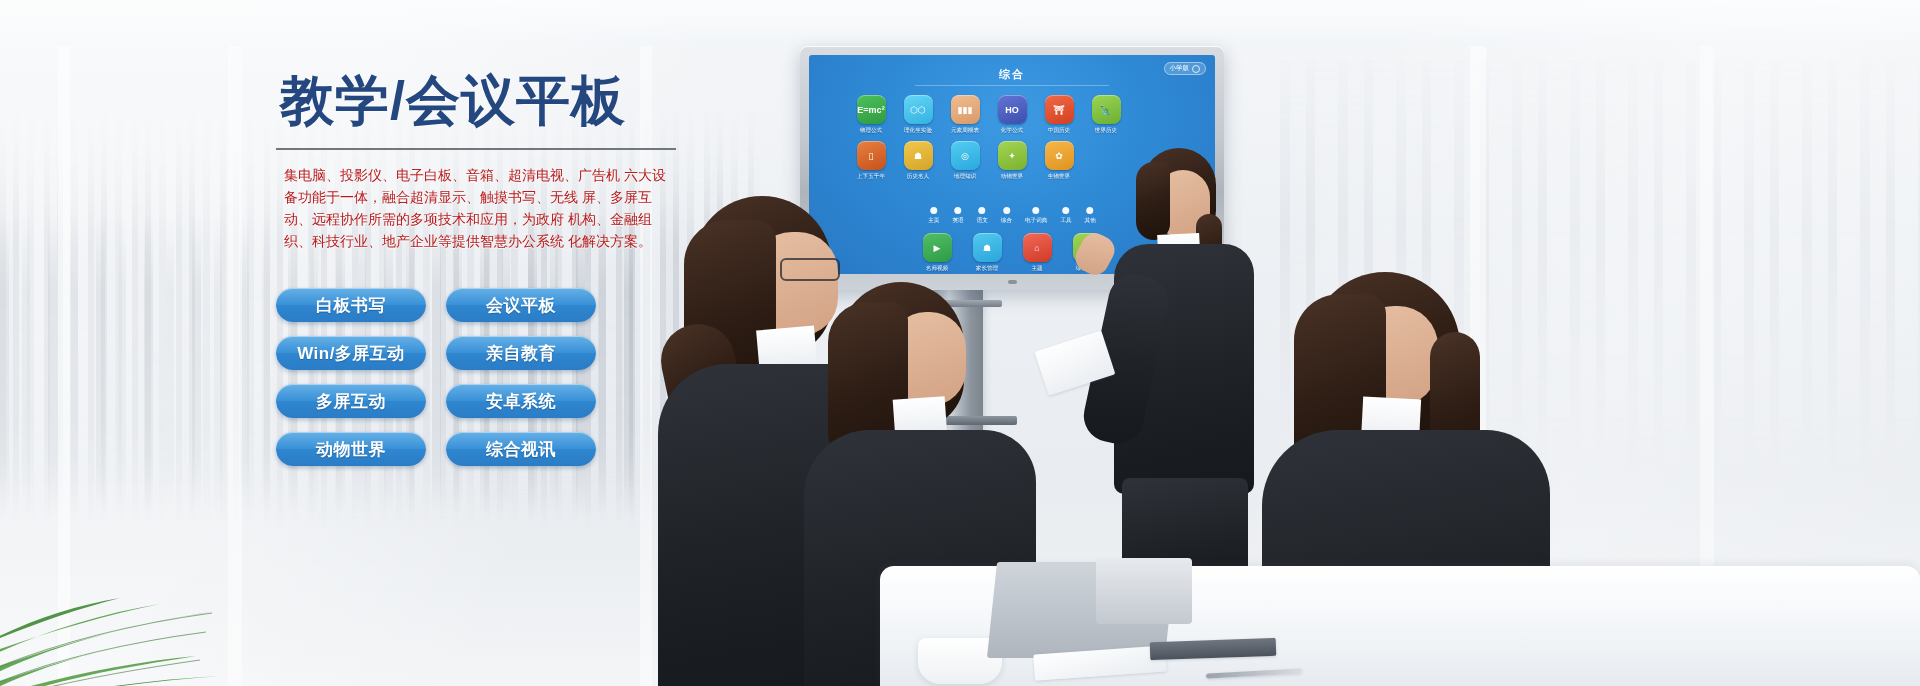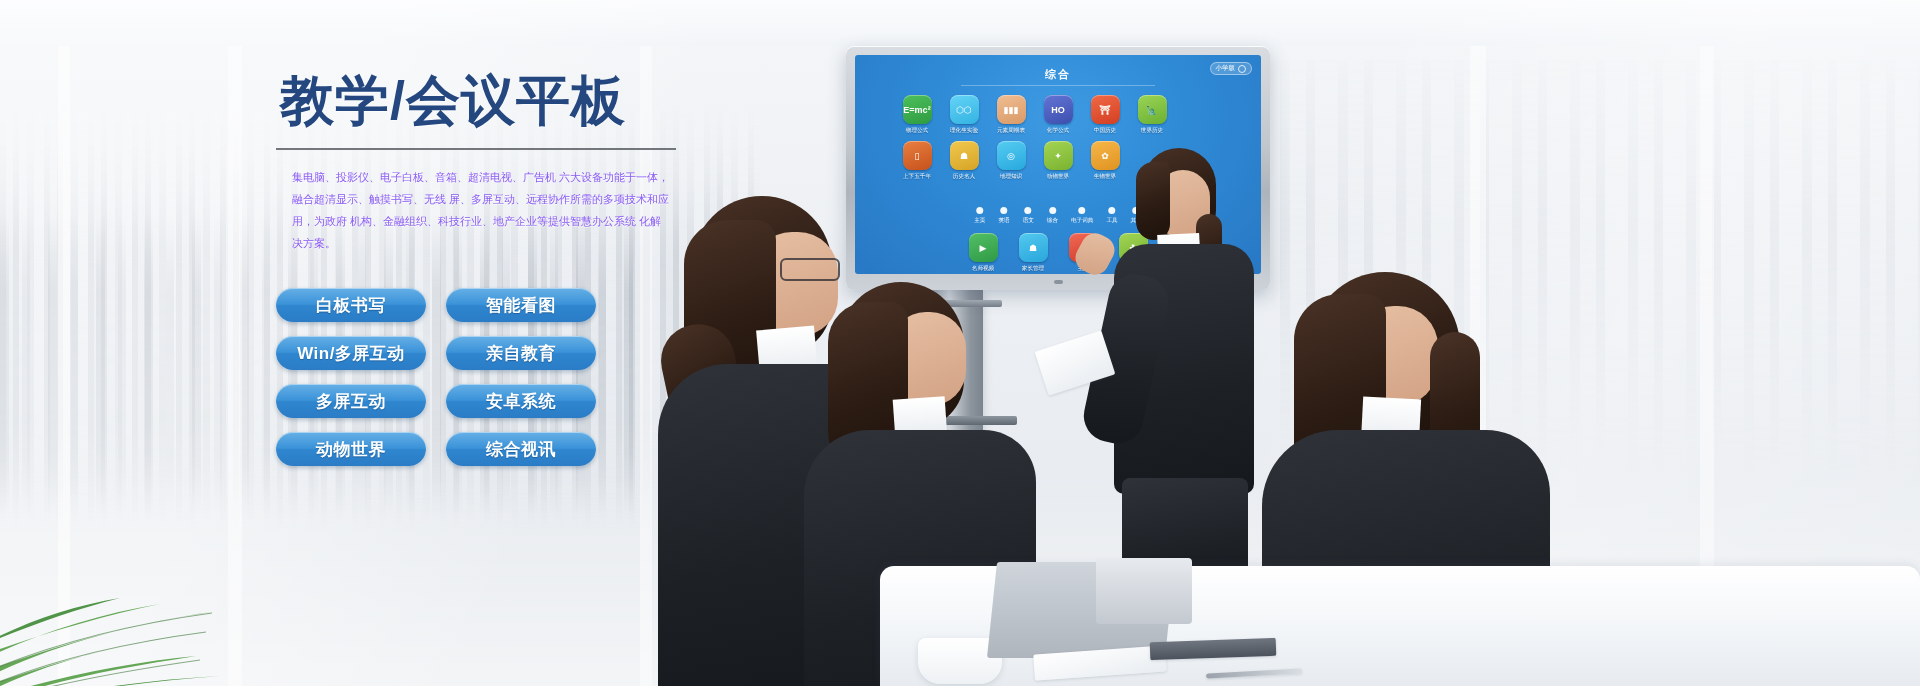--- a/index.html
+++ b/index.html
@@ -55,39 +55,39 @@
 
   
   .palm{position:absolute;left:-20px;bottom:-30px;width:330px;height:260px;}
   .palm svg{width:100%;height:100%;display:block;}
 
   
   .textcol{position:absolute;left:276px;top:66px;width:410px;}
   .title{font-size:54px;line-height:1.12;font-weight:700;color:#24477f;
     letter-spacing:1px;margin:4px;text-shadow:0 1px 0 rgba(255,255,255,.6);}
   .divider{width:400px;height:2px;background:#5c6066;margin:18px 0 14px 0;opacity:.85;}
-  .para{font-size:11px;line-height:22px;color:#8b5cf6;margin:16px;
+  .para{font-size:14px;line-height:22px;color:#b91c1c;margin:8px;
     text-shadow:0 1px 0 rgba(255,255,255,.75);}
 
   
   .btngrid{position:absolute;left:276px;top:288px;
     display:grid;grid-template-columns:150px 150px;gap:14px 20px;}
   .btn{
     width:150px;height:34px;border-radius:17px;border:0;cursor:pointer;
     display:flex;align-items:center;justify-content:center;
     color:#fff;font-size:17px;font-weight:700;letter-spacing:.5px;
     background:linear-gradient(180deg,#66b0e6 0%,#3a92d8 48%,#2f86cf 52%,#2a7cc6 100%);
     box-shadow:0 2px 4px rgba(20,60,100,.28), inset 0 1px 0 rgba(255,255,255,.45);
     text-shadow:0 1px 1px rgba(0,40,80,.35);
     font-family:"Liberation Sans","DejaVu Sans",sans-serif;
     text-align:center;
   }
 
   
-  .ifp{position:absolute;left:846px;top:46px;width:424px;height:244px;}
+  .ifp{position:absolute;left:800px;top:46px;width:424px;height:244px;}
   .ifp-bezel{position:absolute;inset:0;border-radius:8px;
     background:linear-gradient(180deg,#d9dde2 0%,#c2c7cd 40%,#aeb4bb 60%,#cdd2d8 100%);
     box-shadow:0 6px 18px rgba(70,90,115,.30), inset 0 1px 0 rgba(255,255,255,.9);
     padding:9px 9px 16px 9px;box-sizing:border-box;}
   .ifp-screen{position:relative;width:100%;height:100%;border-radius:3px;overflow:hidden;
     background:radial-gradient(ellipse at 50% 28%,#3d9ae2 0%,#2f8ad6 45%,#2878c4 100%);}
   .scr-title{position:absolute;top:12px;left:0;width:100%;text-align:center;
     color:#fff;font-size:11px;font-weight:700;letter-spacing:2px;opacity:.95;}
   .scr-rule{position:absolute;top:30px;left:26%;width:48%;height:1px;background:rgba(255,255,255,.30);}
   .scr-badge{position:absolute;top:7px;right:9px;display:flex;align-items:center;gap:3px;
@@ -175,21 +175,21 @@
   </div>
 
   <div class="textcol">
     <h1 class="title">教学/会议平板</h1>
     <div class="divider"></div>
     <p class="para">集电脑、投影仪、电子白板、音箱、超清电视、广告机 六大设备功能于一体，融合超清显示、触摸书写、无线 屏、多屏互动、远程协作所需的多项技术和应用，为政府 机构、金融组织、科技行业、地产企业等提供智慧办公系统 化解决方案。</p>
   </div>
 
   <div class="btngrid">
     <button class="btn">白板书写</button>
-    <button class="btn">智能看图</button>
+    <button class="btn">会议平板</button>
     <button class="btn">Win/多屏互动</button>
     <button class="btn">亲自教育</button>
     <button class="btn">多屏互动</button>
     <button class="btn">安卓系统</button>
     <button class="btn">动物世界</button>
     <button class="btn">综合视讯</button>
   </div>
 
   <div class="stand-col"></div>
   <div class="stand-shelf2"></div>

